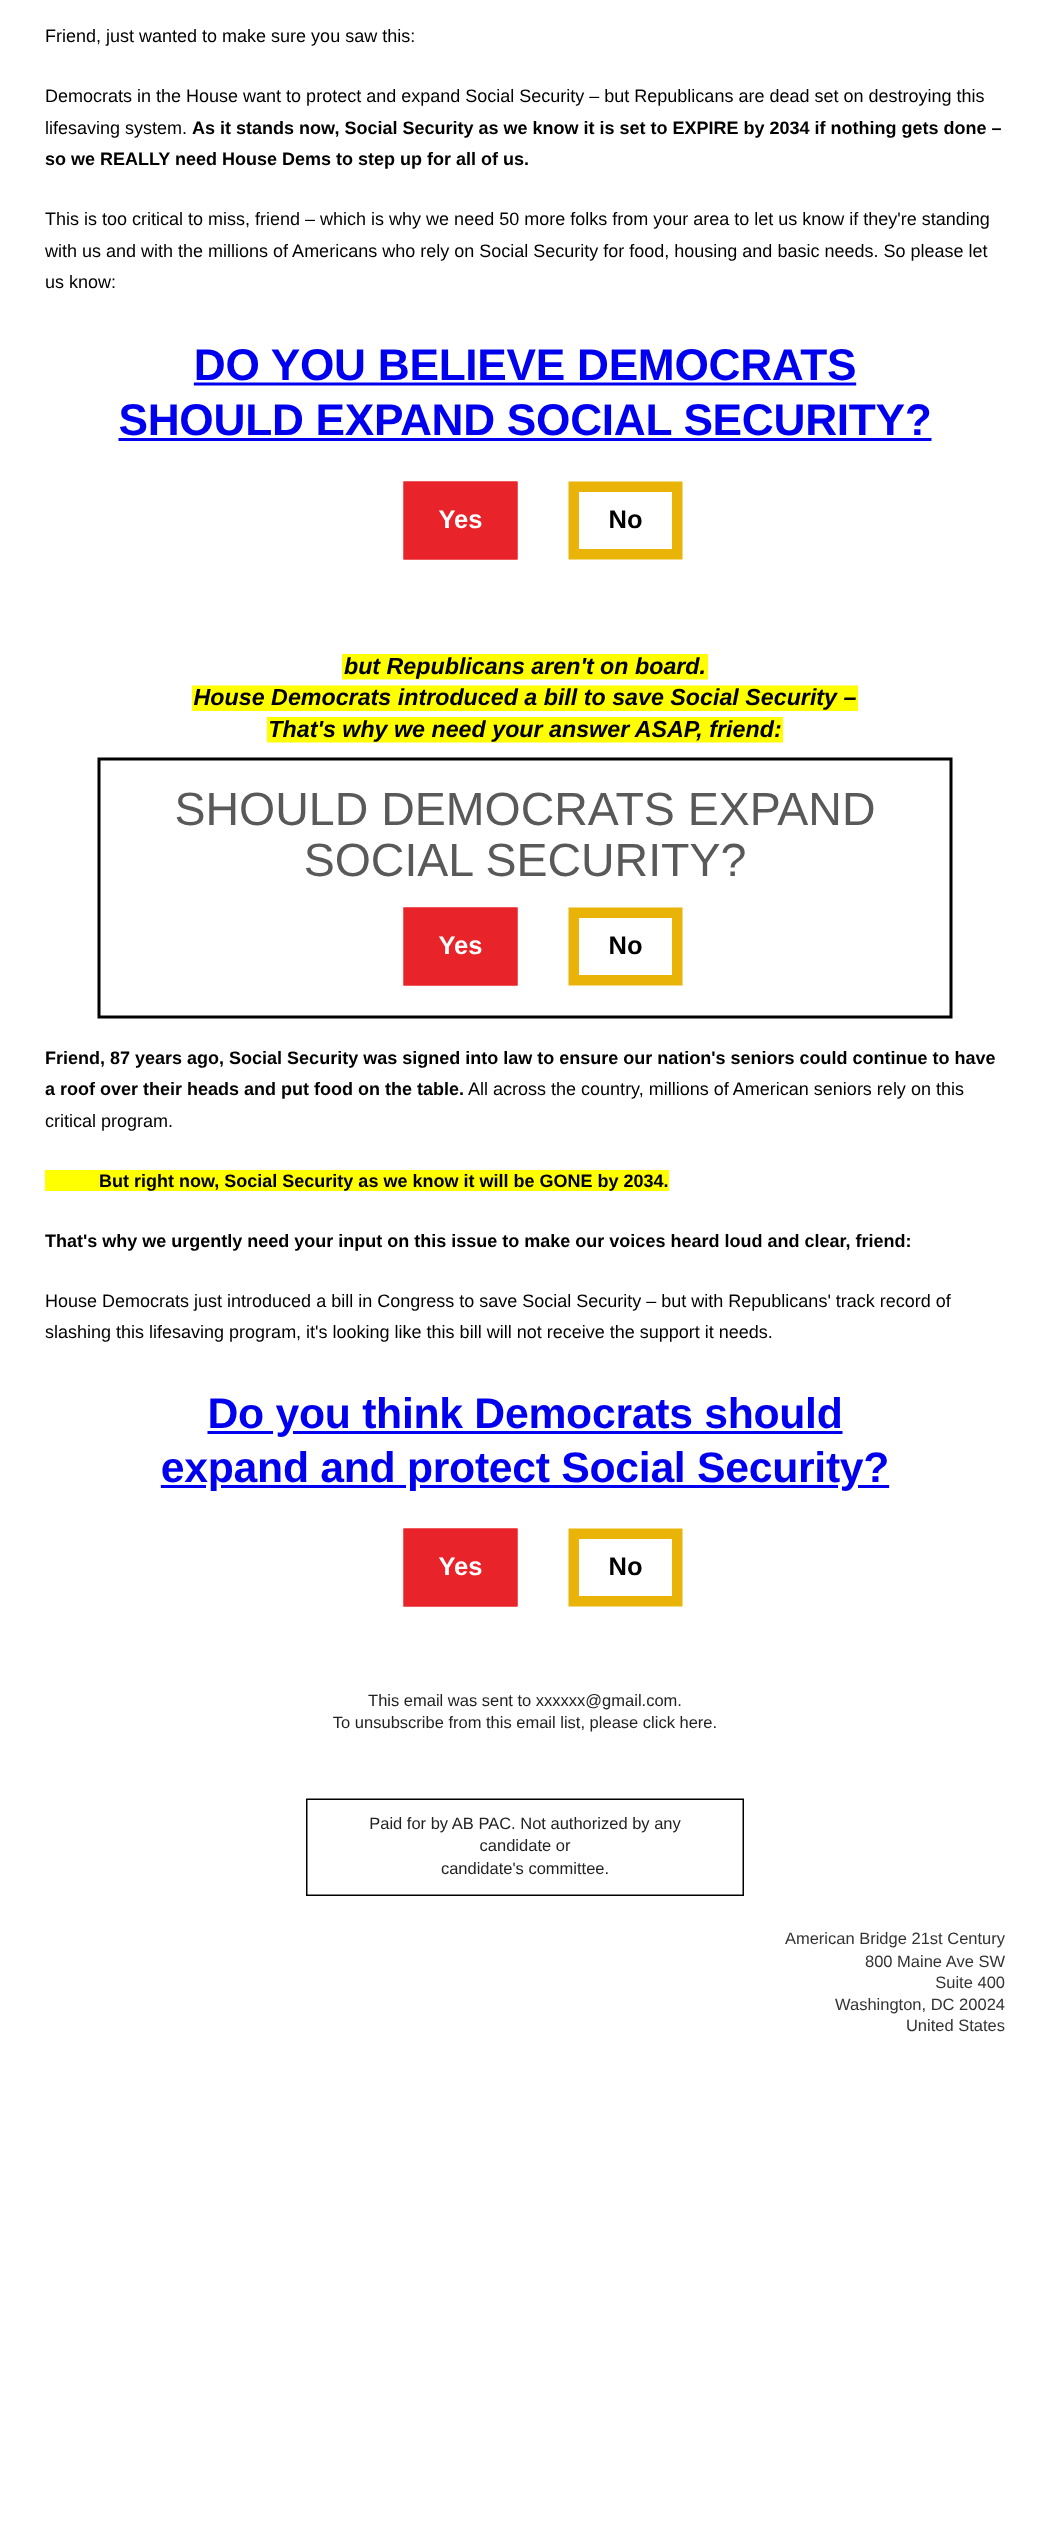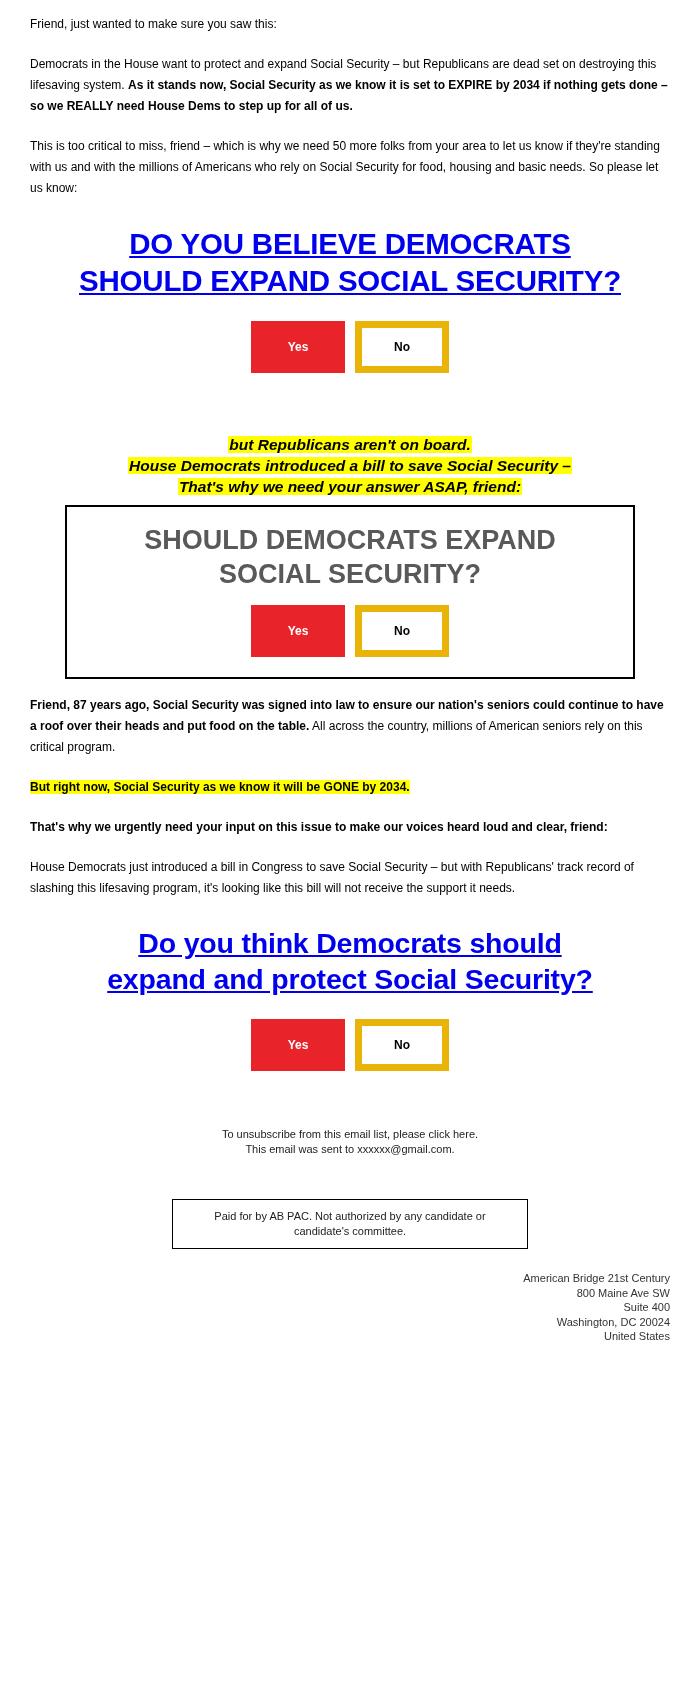--- a/index.html
+++ b/index.html
@@ -22,21 +22,21 @@
   }
 
   
   .para {
     font-size: 12px;
     line-height: 21px;
     margin: 0 0 19px 0;
     color: #000;
   }
   .b { font-weight: bold; }
-  .hl { background: #ffff00; }
+  .hl { background: #ffff00; padding-left: 36px; }
 
   
   .bluehead {
     text-align: center;
     margin: 26px 0 22px 0;
   }
   .bluehead a {
     color: #0000ee;
     text-decoration: underline;
     font-weight: bold;
@@ -56,29 +56,30 @@
   
   .ynrow {
     display: flex;
     justify-content: center;
     align-items: flex-start;
     gap: 10px;
     margin: 14px 0 0 0;
   }
   .btn-yes, .btn-no {
     box-sizing: border-box;
-    width: 94px;
+    width: 76px;
     height: 52px;
     display: flex;
     align-items: center;
     justify-content: center;
     font-weight: bold;
-    font-size: 12px;
+    font-size: 17px;
     cursor: pointer;
     user-select: none;
+    margin-left: 24px;
   }
   .btn-yes {
     background: #e8232a;
     color: #ffffff;
     border: 1px solid #e8232a;
   }
   .btn-no {
     background: #ffffff;
     color: #000000;
     border: 7px solid #eab308;
@@ -115,38 +116,38 @@
   .pollbox {
     box-sizing: border-box;
     border: 2px solid #000000;
     margin: 8px 35px 0 35px;
     padding: 16px 10px 20px 10px;
     text-align: center;
     background: #ffffff;
   }
   .pollbox .q {
     color: #595959;
-    font-weight: bold;
-    font-size: 27px;
+    font-weight: normal;
+    font-size: 31px;
     line-height: 34px;
     margin: 0 0 6px 0;
   }
 
   
   .footsmall {
     text-align: center;
     font-size: 11px;
     line-height: 15px;
     color: #222222;
     margin: 56px 0 0 0;
   }
   .paidbox {
     box-sizing: border-box;
     border: 1px solid #000000;
-    width: 356px;
+    width: 292px;
     margin: 42px auto 0 auto;
     padding: 9px 23px;
     text-align: center;
     font-size: 11px;
     line-height: 15px;
     color: #222222;
   }
   .addr {
     text-align: center;
     font-size: 11px;
@@ -207,22 +208,22 @@
     <a href="#">Do you think Democrats should</a><br>
     <a href="#">expand and protect Social Security?</a>
   </div>
 
   <div class="ynrow">
     <div class="btn-yes">Yes</div>
     <div class="btn-no">No</div>
   </div>
 
   <div class="footsmall">
+    <div>This email was sent to xxxxxx@gmail.com.</div>
     <div>To unsubscribe from this email list, please click here.</div>
-    <div>This email was sent to xxxxxx@gmail.com.</div>
   </div>
 
   <div class="paidbox">
     <div>Paid for by AB PAC. Not authorized by any candidate or</div>
     <div>candidate's committee.</div>
   </div>
 
   <div class="addr">
     <div>American Bridge 21st Century</div>
     <div>800 Maine Ave SW</div>

